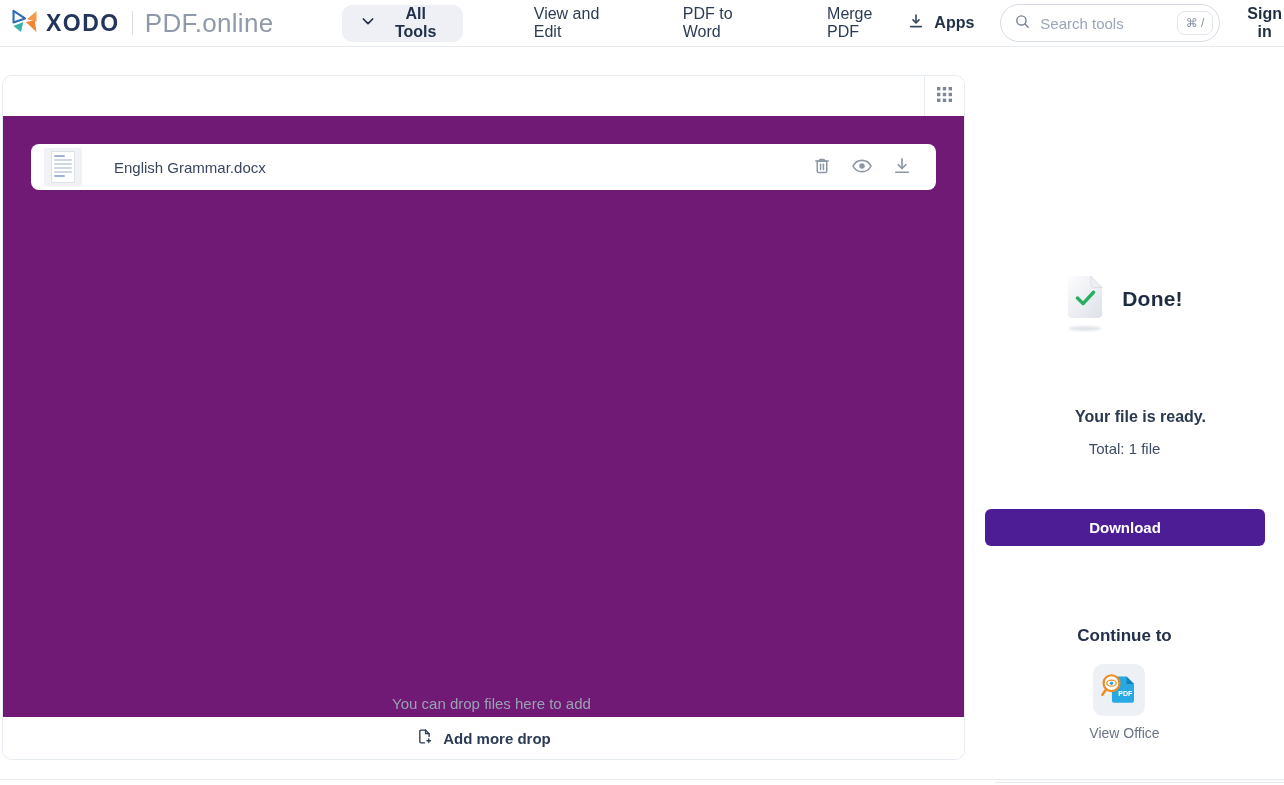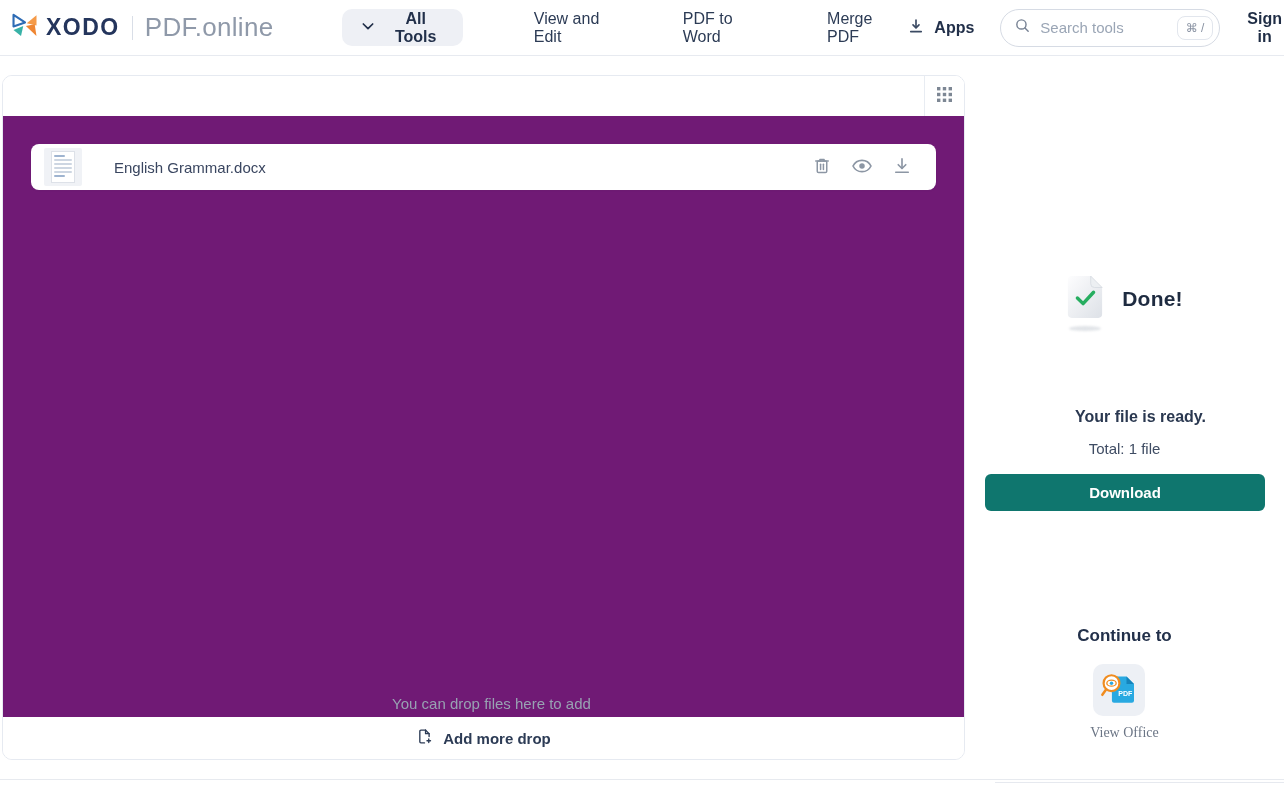--- a/index.html
+++ b/index.html
@@ -4,21 +4,21 @@
 <style>
   * { margin:0; padding:0; box-sizing:border-box; }
   html,body { width:1284px; height:785px; }
   body {
     position:relative; overflow:hidden; background:#ffffff;
     font-family:"Liberation Sans", sans-serif; color:#2c3b55;
   }
 
   
   .top-header {
-    position:absolute; left:0; top:0; width:1284px; height:56px;
+    position:absolute; left:0; top:0; width:1284px; height:47px;
     border-bottom:1px solid #e7eaf0; background:#fff;
     display:flex; align-items:center;gap:9px;
   }
   .logo-group { display:flex; align-items:center; margin-left:10px; cursor:pointer; }
   .brand-name { font-size:23px; font-weight:bold; letter-spacing:1.5px; color:#24355c; margin-left:6px; }
   .logo-divider { width:1px; height:24px; background:#d9dee7; margin:0 12px; }
   .product-name { font-size:26px; color:#8f99a9; letter-spacing:0.3px; }
 
   .all-tools-btn {
     margin-left:60px; height:37px; padding:0 18px;
@@ -116,36 +116,36 @@
   .done-title { font-size:21px; font-weight:bold; color:#1e2b40; letter-spacing:0.2px; }
   .ready-text {
     position:absolute; left:0; top:352px; width:351px; text-align:center;
     font-size:16px; font-weight:bold; color:#2a3850;
   }
   .total-text {
     position:absolute; left:0; top:384px; width:319px; text-align:center;
     font-size:15px; color:#3f4c63;
   }
   .download-btn {
-    position:absolute; left:20px; top:418px; width:280px; height:37px;
-    background:#0f766e; border:none; border-radius:6px; cursor:pointer;
+    position:absolute; left:20px; top:453px; width:280px; height:37px;
+    background:#4c1d95; border:none; border-radius:6px; cursor:pointer;
     font-family:inherit; font-size:15px; font-weight:bold; color:#ffffff;
   }
   .continue-heading {
     position:absolute; left:0; top:570px; width:319px; text-align:center;
     font-size:17px; font-weight:bold; color:#22304a;
   }
   .view-office-tile {
     position:absolute; left:128px; top:608px; width:52px; height:52px;
     background:#edf0f5; border:none; border-radius:10px; cursor:pointer;
     display:flex; align-items:center; justify-content:center;
   }
   .view-office-label {
     position:absolute; left:0; top:669px; width:319px; text-align:center;
-    font-size:14px; color:#6b7585;font-family:Liberation Serif, serif;
+    font-size:14px; color:#6b7585;
   }
   .rating-divider { position:absolute; left:30px; top:726px; width:289px; height:1px; background:#e6e9ef; }
 
   .page-bottom-border { position:absolute; left:0; top:779px; width:1284px; height:1px; background:#e7eaef; }
 </style>
 </head>
 <body>
 
 <header class="top-header">
   <div class="logo-group">

